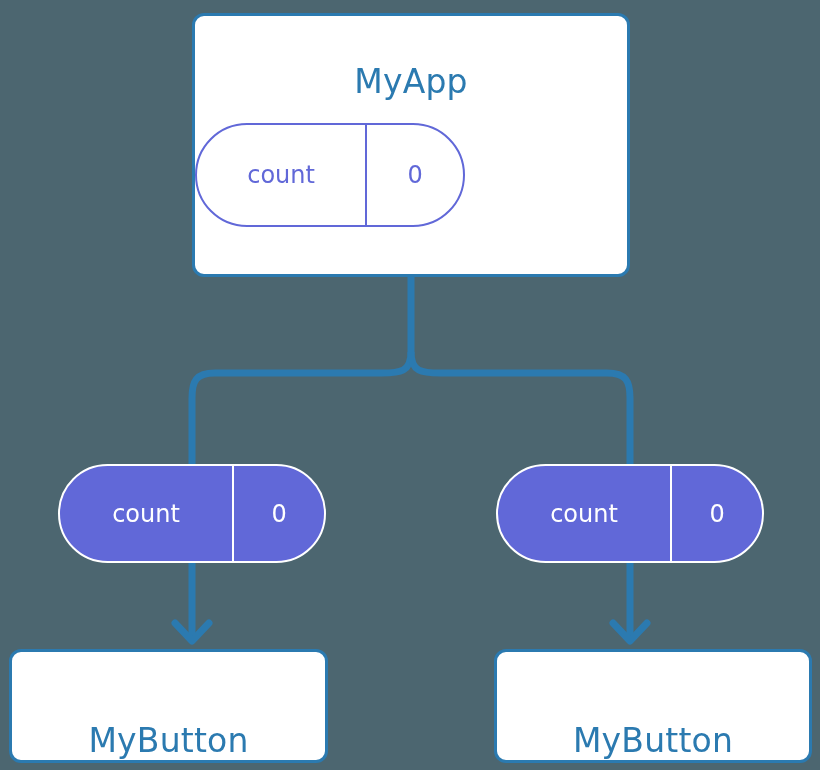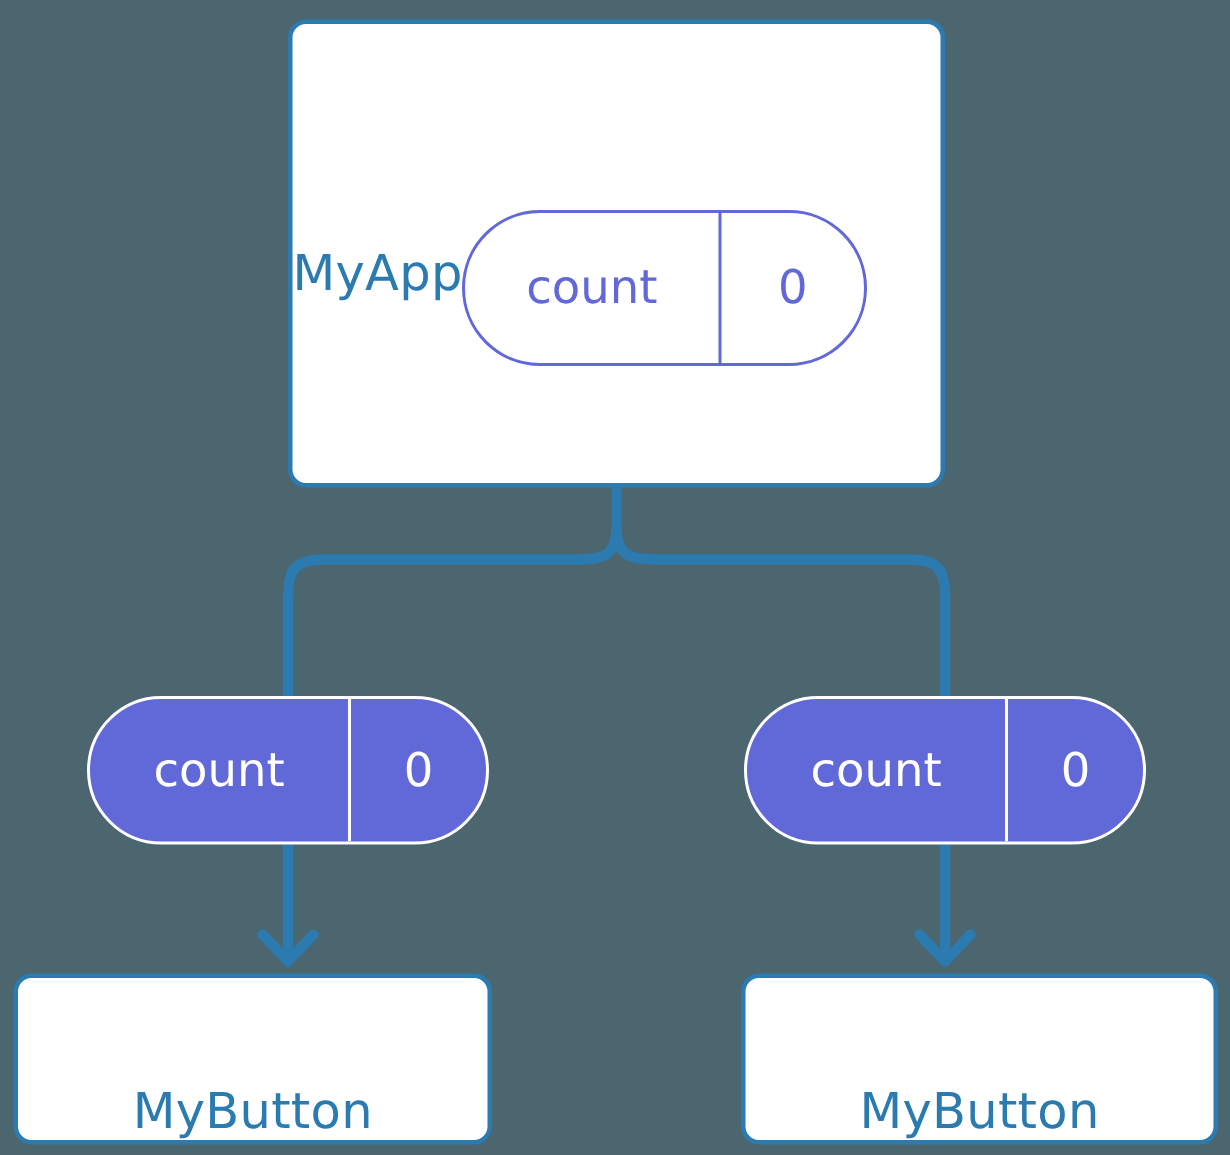--- a/index.html
+++ b/index.html
@@ -44,24 +44,23 @@
     font-weight: 400;
     letter-spacing: 0.2px;
     text-align: center;
     white-space: nowrap;
   }
   
   #node-myapp {
     left: 192px;
     top: 13px;
     width: 438px;
-    height: 312px;
-    display: flex;
-    flex-direction: row;
-    align-items: center;
+    height: 264px;
+    display: flex;
+    flex-direction: column;
     padding-top: 46px;
   }
   #node-myapp .comp-title {
     margin-bottom: 22px;
   }
   
   .btn-box {
     display: flex;
     align-items: flex-end;
     justify-content: center;
@@ -85,21 +84,21 @@
     align-items: stretch;
     border-radius: 999px;
     overflow: hidden;
     border-style: solid;
     border-width: 2px;
   }
   .pill-key, .pill-val {
     display: flex;
     align-items: center;
     justify-content: center;
-    font-size: 31px;
+    font-size: 24px;
     font-weight: 400;
     white-space: nowrap;
   }
   
   .pill-outline {
     border-color: #6168d8;
     background: #ffffff;
   }
   .pill-outline .pill-key,
   .pill-outline .pill-val {

